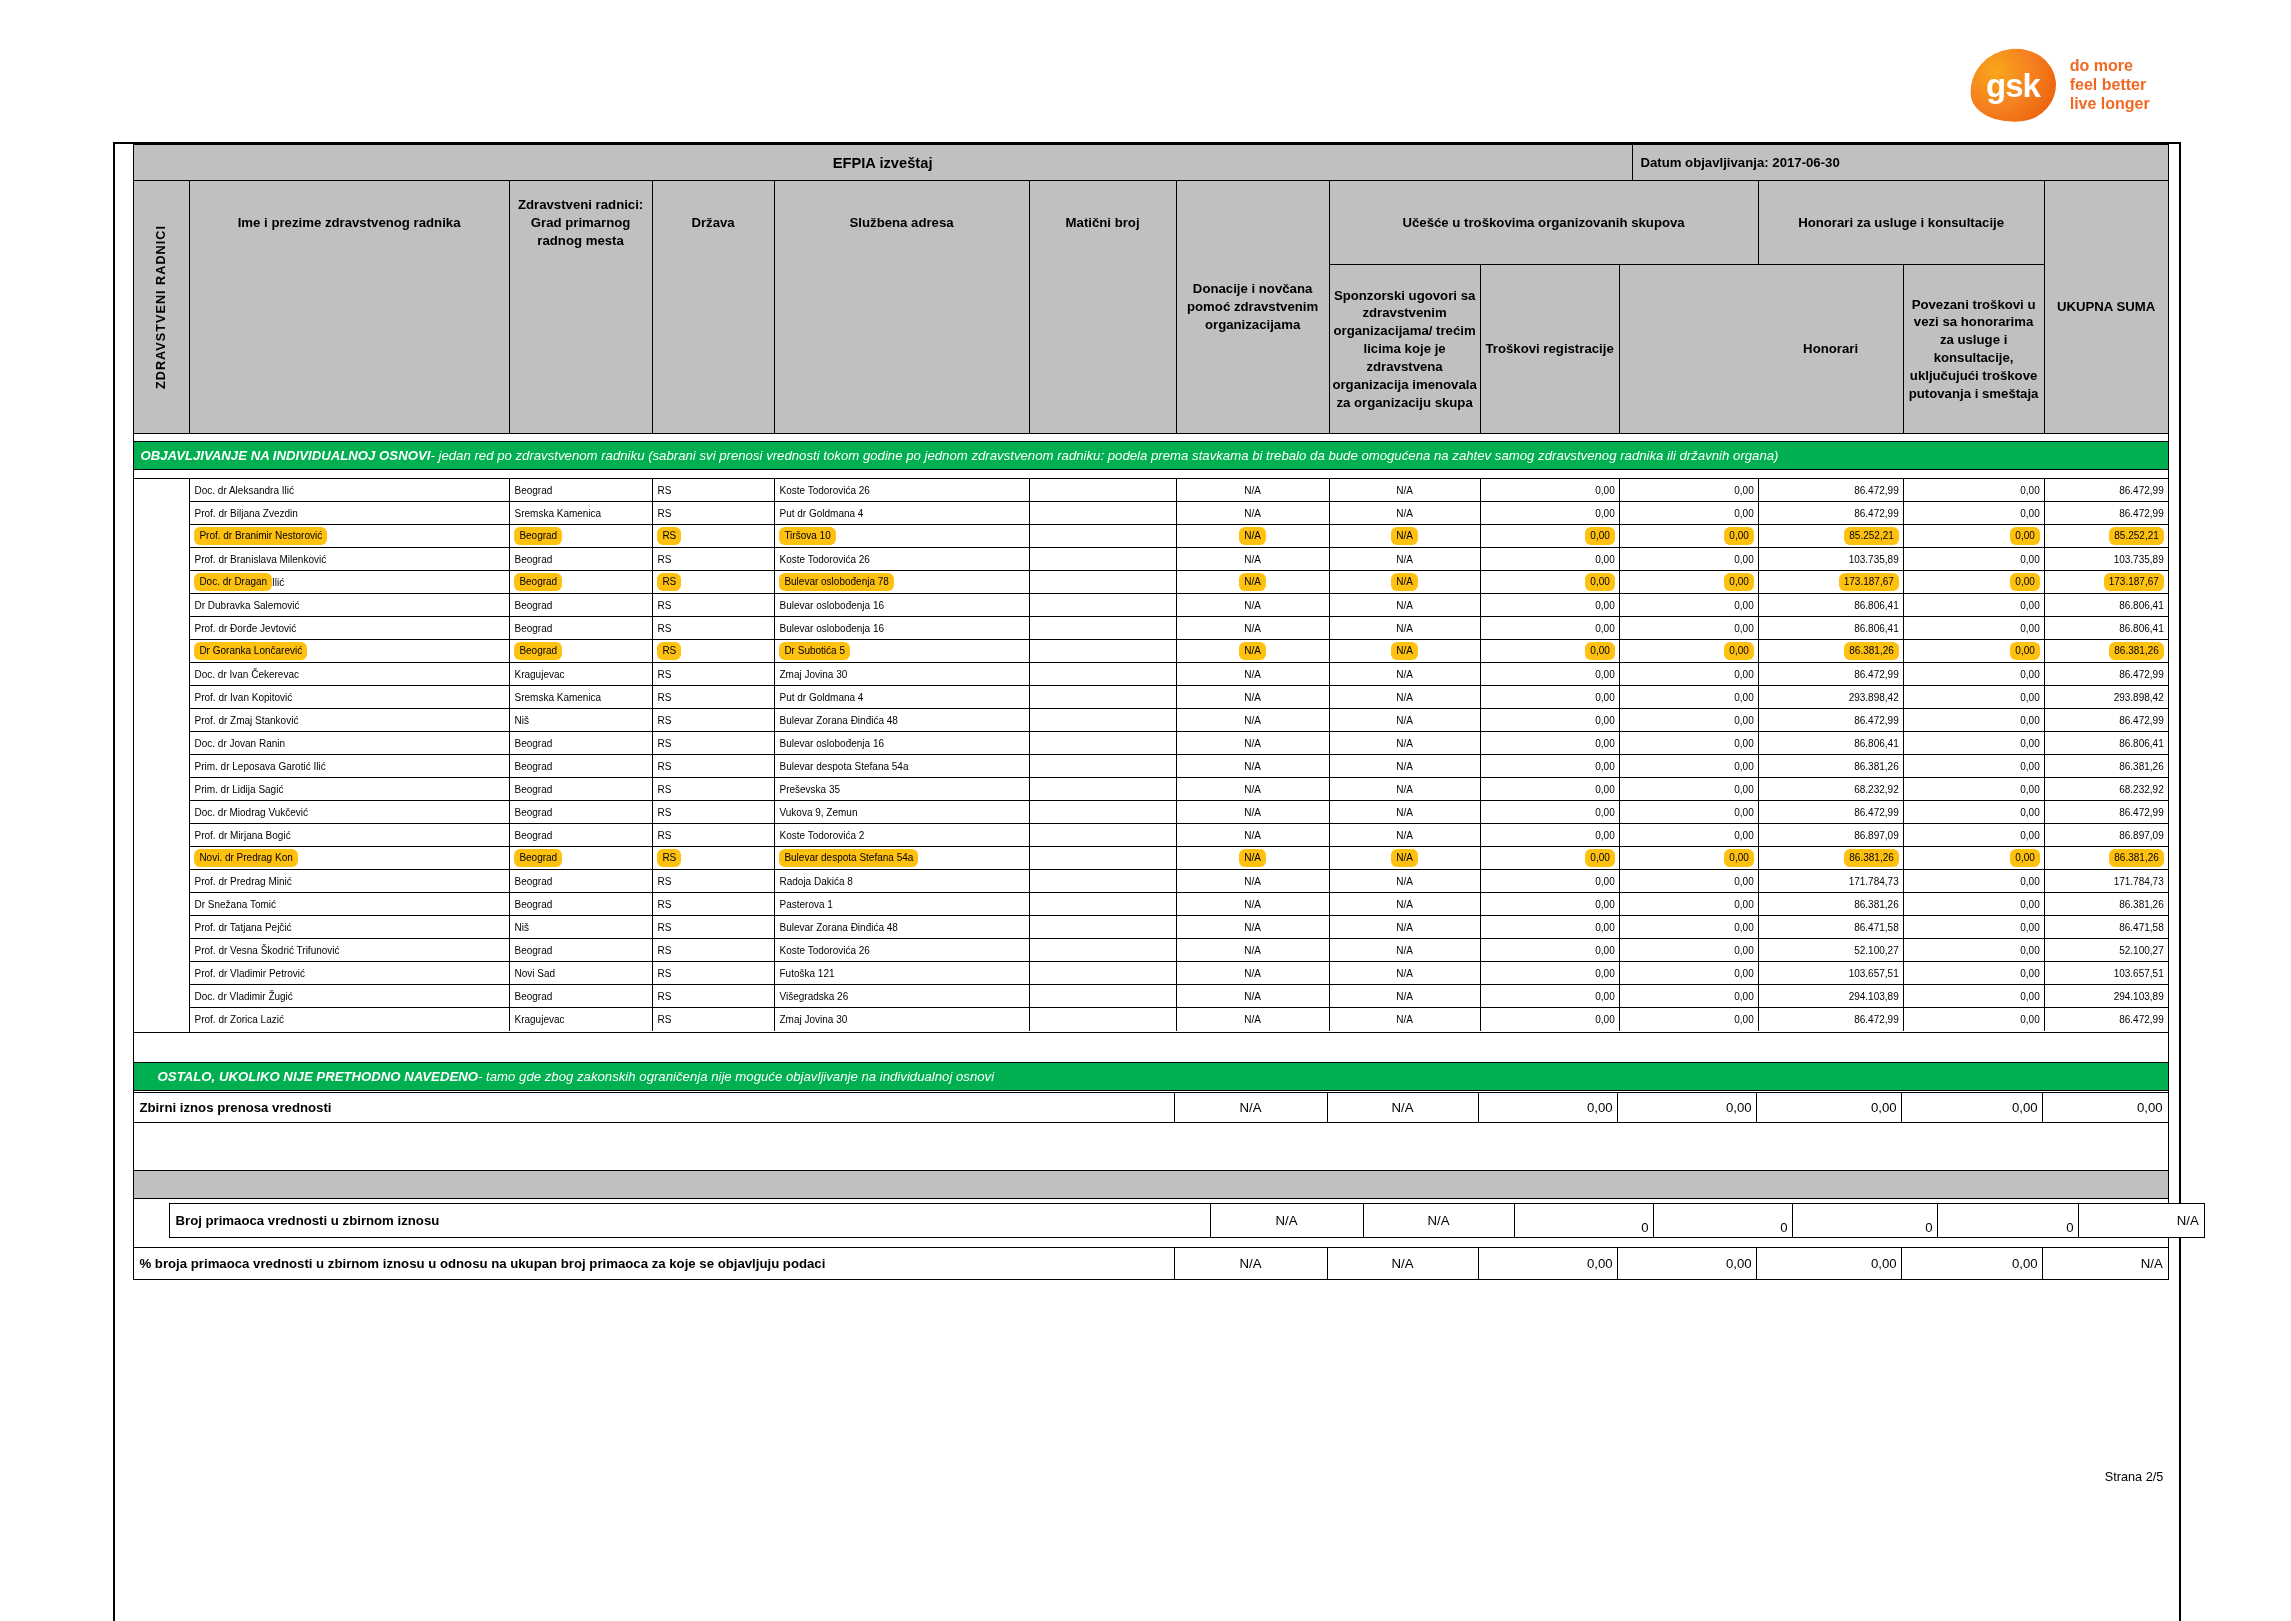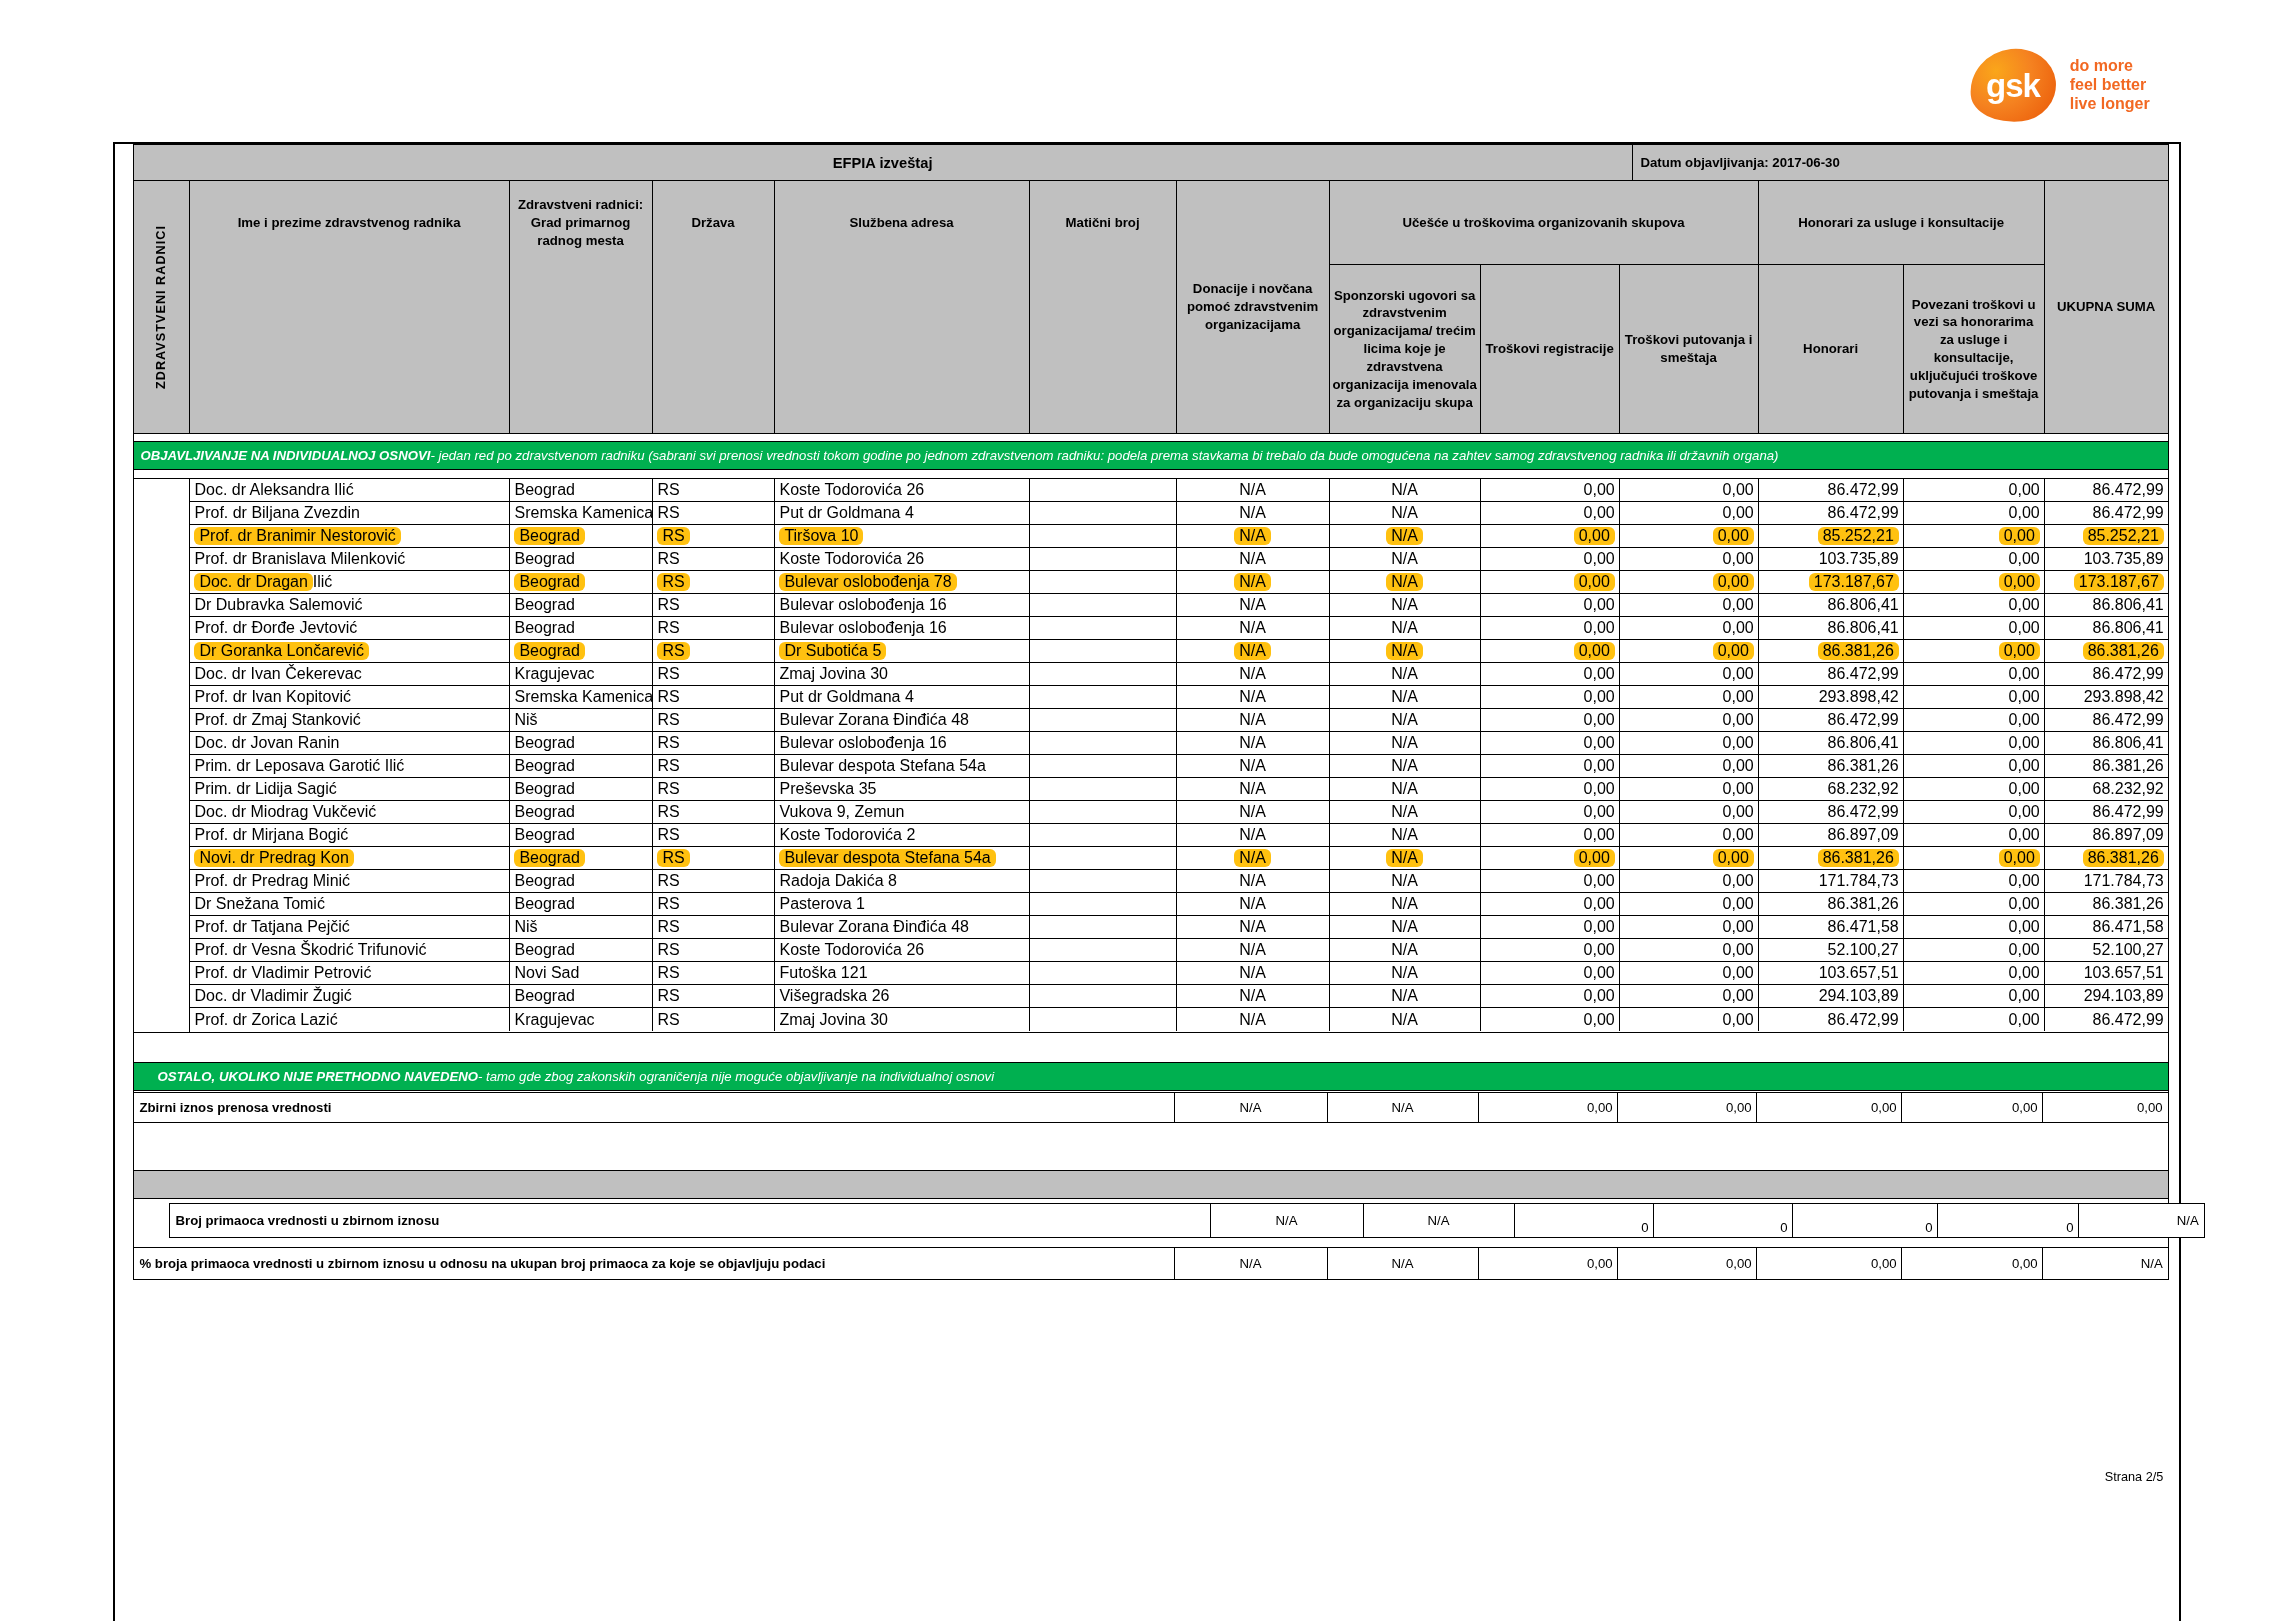--- a/index.html
+++ b/index.html
@@ -46,21 +46,21 @@
             display: flex; align-items: center; padding-left: 6.9px; font-style: italic; font-size: 13.2px;
             white-space: nowrap; overflow: hidden; }
   .banner .lead { font-weight: bold; }
   .banner1 { top: 297px; }
   .banner2 { top: 918px; padding-left: 24px; }
 
   
   .dataT { top: 334px; height: 555px; border: 1px solid #000; display: flex; }
   .leadcol { width: 56px; border-right: 1px solid #000; }
   .rowscol { flex: 1; display: flex; flex-direction: column; }
-  .drow { display: flex; height: 23px; border-bottom: 1px solid #000; font-size: 16px; background: #fff; }
+  .drow { display: flex; height: 23px; border-bottom: 1px solid #000; font-size: 10px; background: #fff; }
   .drow:last-child { border-bottom: none; }
   .drow .c { border-right: 1px solid #000; display: flex; align-items: center; overflow: hidden; white-space: nowrap; }
   .drow .c:last-child { border-right: none; }
   .c.txt { padding-left: 4.9px; justify-content: flex-start; }
   .c.na  { justify-content: center; }
   .c.num { justify-content: flex-end; padding-right: 3.9px; }
   .col-name { width: 320px; } .col-city { width: 143px; } .col-country { width: 122px; }
   .col-addr { width: 255px; } .col-id { width: 147px; } .col-don { width: 153px; }
   .col-spon { width: 151px; } .col-reg { width: 139px; } .col-trav { width: 139px; }
   .col-fee { width: 145px; } .col-rel { width: 141px; } .col-tot { width: 123px; }
@@ -124,21 +124,20 @@
       </div>
       <div class="hc sp" style="grid-column:6">
         <div class="tb">Matični broj</div>
       </div>
       <div class="hc ctr" style="grid-column:7">Donacije i novčana pomoć zdravstvenim organizacijama</div>
       <div class="hc grp" style="grid-column:8/11;grid-row:1">Učešće u troškovima organizovanih skupova</div>
       <div class="hc grp" style="grid-column:11/13;grid-row:1">Honorari za usluge i konsultacije</div>
       <div class="hc ctr norr" style="grid-column:13">UKUPNA SUMA</div>
       <div class="hc" style="grid-column:8;grid-row:2">Sponzorski ugovori sa zdravstvenim organizacijama/ trećim licima koje je zdravstvena organizacija imenovala za organizaciju skupa</div>
       <div class="hc" style="grid-column:9;grid-row:2">Troškovi registracije</div>
-      <div class="hc" style="grid-column:10;grid-row:2">Troškovi putovanja i smeštaja</div>
       <div class="hc" style="grid-column:11;grid-row:2">Honorari</div>
       <div class="hc" style="grid-column:12;grid-row:2">Povezani troškovi u vezi sa honorarima za usluge i konsultacije, uključujući troškove putovanja i smeštaja</div>
     </div>
   </div>
 
   <div class="block banner banner1">
     <span class="lead">OBJAVLJIVANJE NA INDIVIDUALNOJ OSNOVI</span>
       <span> - jedan red po zdravstvenom radniku (sabrani svi prenosi vrednosti tokom godine po jednom zdravstvenom radniku: podela prema stavkama bi trebalo da bude omogućena na zahtev samog zdravstvenog radnika ili državnih organa)</span>
   </div>
 

